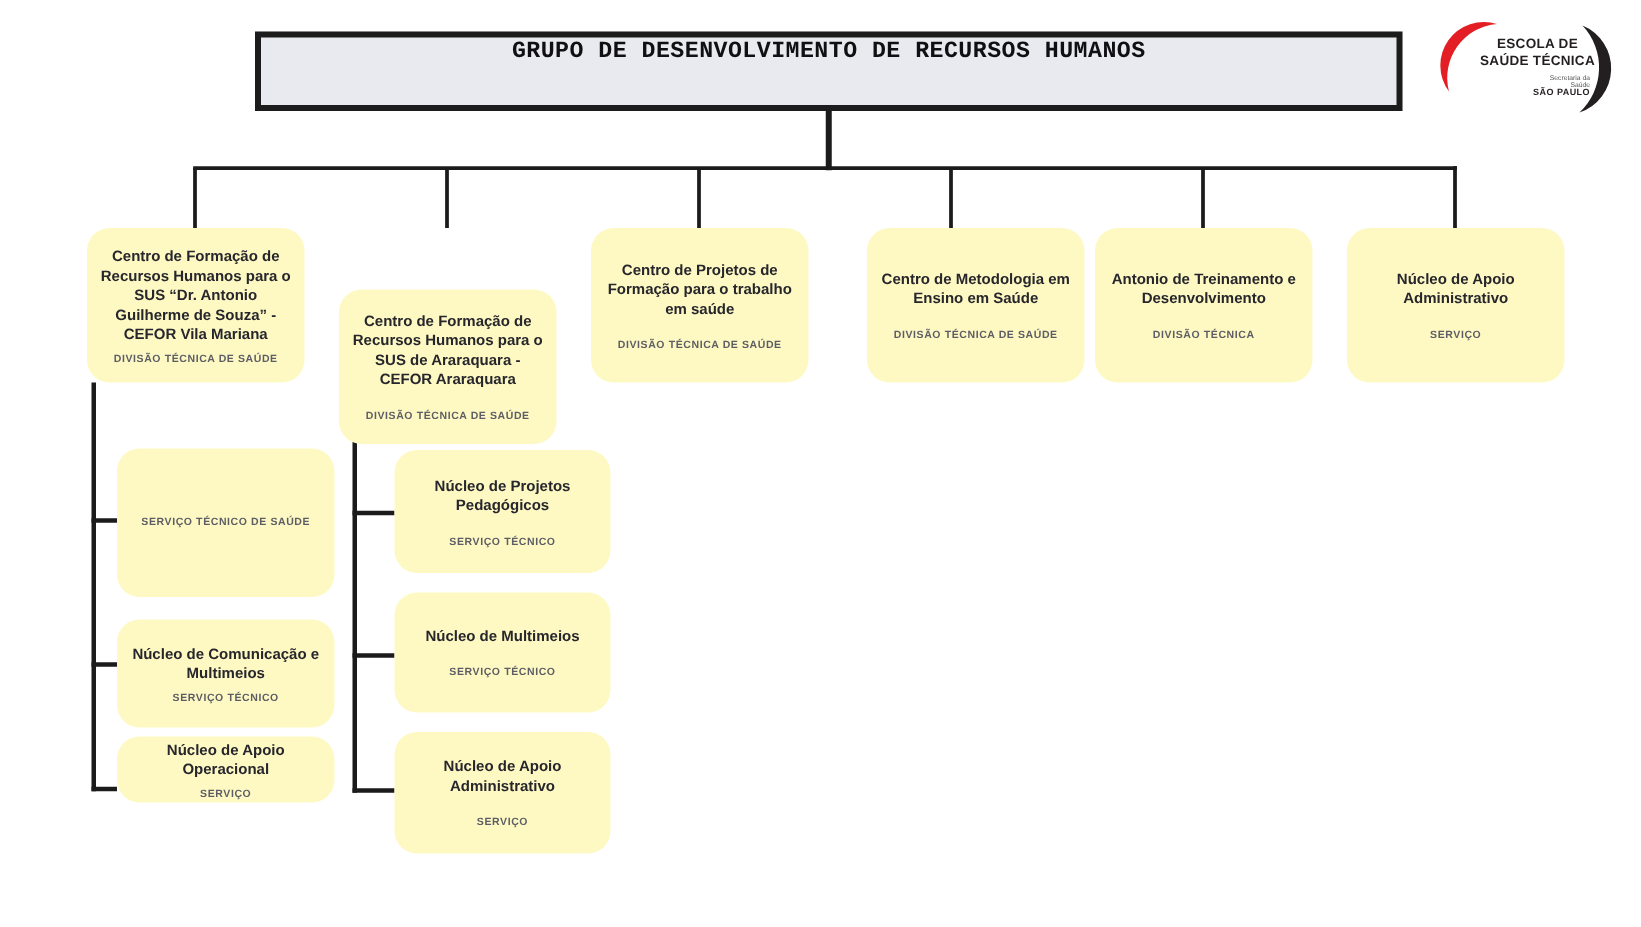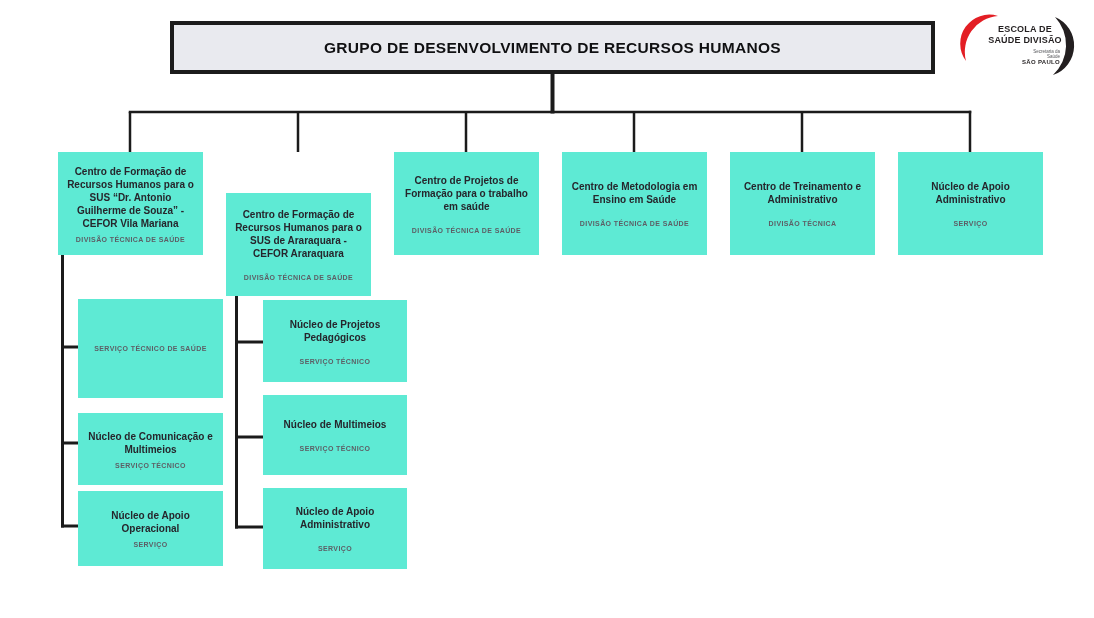--- a/index.html
+++ b/index.html
@@ -4,28 +4,28 @@
 <style>
   * { margin:0; padding:0; box-sizing:border-box; }
   html,body { background:#ffffff; }
   body { font-family:"Liberation Sans", sans-serif; }
   .canvas { position:relative; width:1094px; height:618px; background:#ffffff; overflow:hidden; }
   .connectors { position:absolute; left:0; top:0; width:1094px; height:618px; pointer-events:none; }
 
   .root-box {
     position:absolute; left:170px; top:21px; width:765px; height:53px;
     background:#e9eaef; border:4px solid #1c1c1c;
-    display:flex; align-items:center; justify-content:center;
+    display:flex; align-items:flex-start; justify-content:center;font-family:Liberation Mono, monospace;
   }
   .root-title { font-size:15.5px; font-weight:bold; color:#101012; letter-spacing:.3px; }
 
   .node {
-    position:absolute; background:#5eead4;
+    position:absolute; background:#fef9c3;
     display:flex; flex-direction:column; align-items:center; justify-content:center;
-    gap:14px; padding:5px 7px; text-align:center;
+    gap:14px; padding:5px 7px; text-align:center;border-radius:15px;
   }
   .node.tight { gap:6px; }
   .node-name { font-size:10px; font-weight:bold; color:#26262c; line-height:1.3; }
   .node-type { font-size:7px; font-weight:bold; color:#5d5e65; letter-spacing:.4px; }
 
   .logo { position:absolute; left:956px; top:13px; width:136px; height:66px; }
   .logo svg { position:absolute; left:0; top:0; }
   .logo-text { position:absolute; left:28px; top:11px; width:82px; text-align:center; }
   .logo-name { font-size:9px; font-weight:bold; color:#231f20; line-height:1.25; letter-spacing:.2px; }
   .logo-sub { margin-top:2px; padding-right:6px; text-align:right; }
@@ -64,21 +64,21 @@
     <span class="root-title">GRUPO DE DESENVOLVIMENTO DE RECURSOS HUMANOS</span>
   </div>
 
   <div class="logo">
     <svg width="136" height="66" viewBox="0 0 136 66">
       <path d="M42 3 A29 29 0 0 0 10 48 A36 36 0 0 1 42 3 Z" fill="#e31e24"></path>
       <path d="M99 4 A31 31 0 0 1 97 62 A41 41 0 0 0 99 4 Z" fill="#231f20"></path>
     </svg>
     <div class="logo-text">
       <div class="logo-name">ESCOLA DE</div>
-      <div class="logo-name">SAÚDE DIVISÃO</div>
+      <div class="logo-name">SAÚDE TÉCNICA</div>
       <div class="logo-sub">
         <div class="logo-dept">Secretaria da</div>
         <div class="logo-dept">Saúde</div>
         <div class="logo-state">SÃO PAULO</div>
       </div>
     </div>
   </div>
 
   <div class="node tight" style="left:58px; top:152px; width:145px; height:103px;">
     <div class="node-name">Centro de Formação de Recursos Humanos para o SUS “Dr. Antonio Guilherme de Souza” - CEFOR Vila Mariana</div>
@@ -88,45 +88,45 @@
   <div class="node" style="left:226px; top:152px; width:145px; height:103px;margin-top:41px;">
     <div class="node-name">Centro de Formação de Recursos Humanos para o SUS de Araraquara - CEFOR Araraquara</div>
     <div class="node-type">DIVISÃO TÉCNICA DE SAÚDE</div>
   </div>
 
   <div class="node" style="left:394px; top:152px; width:145px; height:103px;">
     <div class="node-name">Centro de Projetos de Formação para o trabalho em saúde</div>
     <div class="node-type">DIVISÃO TÉCNICA DE SAÚDE</div>
   </div>
 
-  <div class="node" style="left:562px; top:152px; width:145px; height:103px;">
+  <div class="node" style="left:578px; top:152px; width:145px; height:103px;">
     <div class="node-name">Centro de Metodologia em Ensino em Saúde</div>
     <div class="node-type">DIVISÃO TÉCNICA DE SAÚDE</div>
   </div>
 
   <div class="node" style="left:730px; top:152px; width:145px; height:103px;">
-    <div class="node-name">Centro de Treinamento e Administrativo</div>
+    <div class="node-name">Antonio de Treinamento e Desenvolvimento</div>
     <div class="node-type">DIVISÃO TÉCNICA</div>
   </div>
 
   <div class="node" style="left:898px; top:152px; width:145px; height:103px;">
     <div class="node-name">Núcleo de Apoio Administrativo</div>
     <div class="node-type">SERVIÇO</div>
   </div>
 
   <div class="node tight" style="left:78px; top:299px; width:145px; height:99px;">
     <div class="node-type">SERVIÇO TÉCNICO DE SAÚDE</div>
   </div>
 
   <div class="node tight" style="left:78px; top:413px; width:145px; height:72px;">
     <div class="node-name">Núcleo de Comunicação e Multimeios</div>
     <div class="node-type">SERVIÇO TÉCNICO</div>
   </div>
 
-  <div class="node tight" style="left:78px; top:491px; width:145px; height:75px;">
+  <div class="node tight" style="left:78px; top:491px; width:145px; height:44px;">
     <div class="node-name">Núcleo de Apoio Operacional</div>
     <div class="node-type">SERVIÇO</div>
   </div>
 
   <div class="node" style="left:263px; top:395px; width:144px; height:80px;">
     <div class="node-name">Núcleo de Multimeios</div>
     <div class="node-type">SERVIÇO TÉCNICO</div>
   </div>
 
   <div class="node" style="left:263px; top:300px; width:144px; height:82px;">

